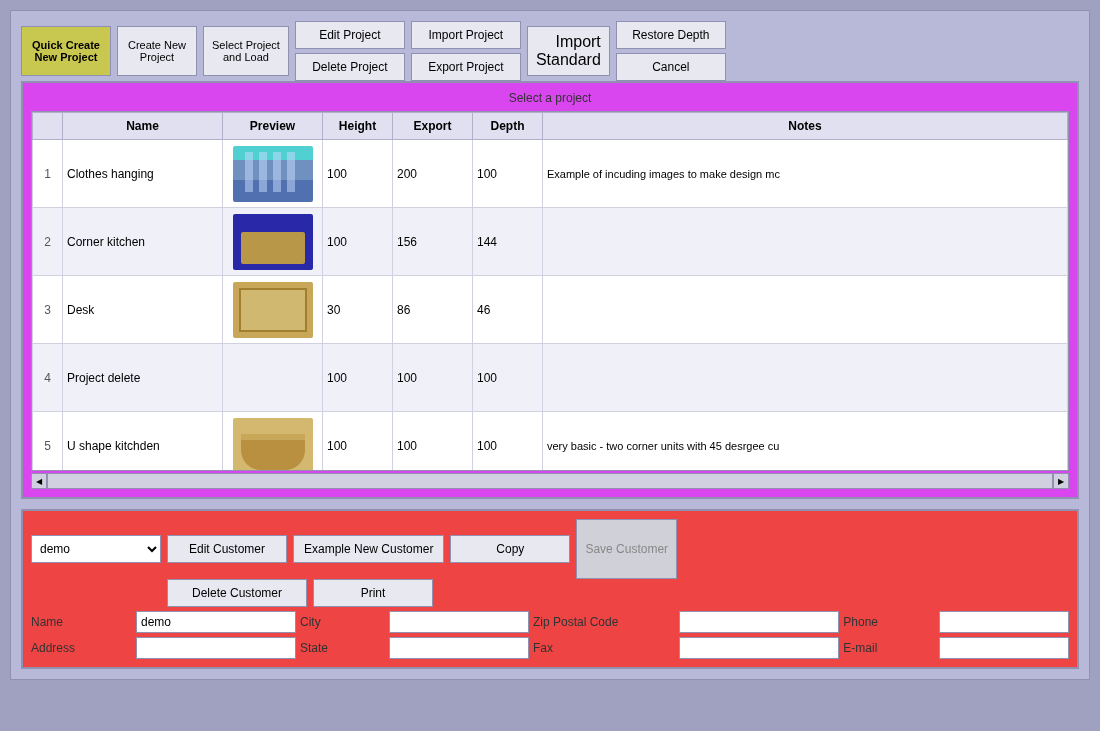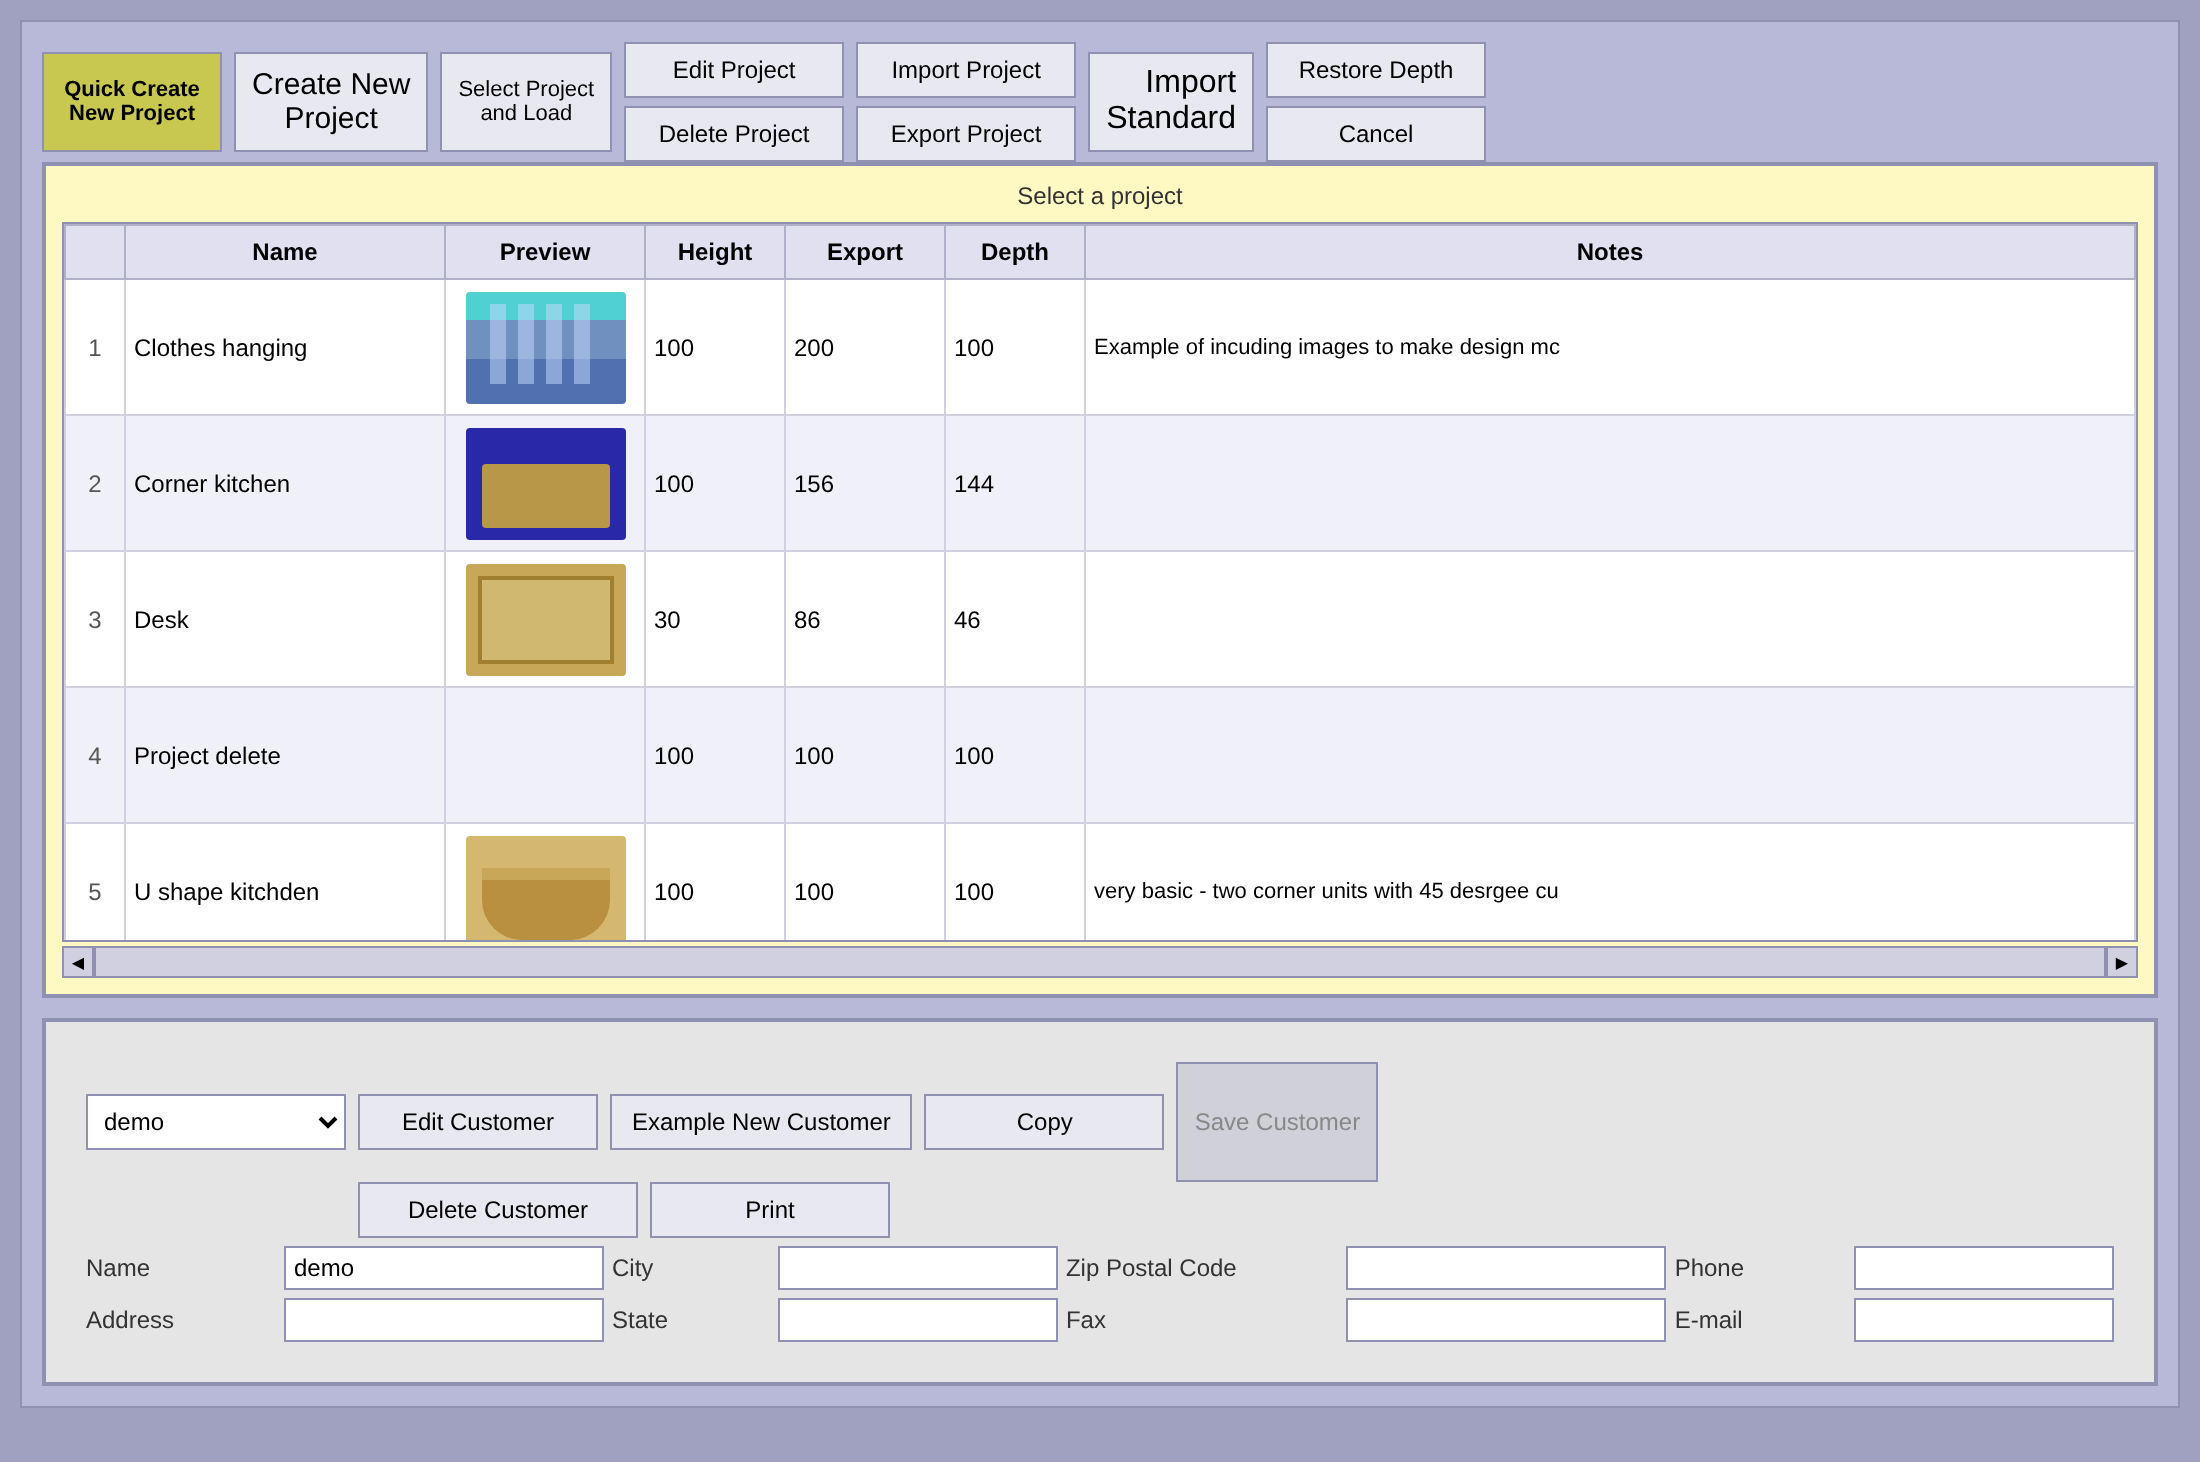--- a/index.html
+++ b/index.html
@@ -37,21 +37,21 @@
       justify-content: center;
     }
     .btn-yellow {
       background: #c8c850;
       border: 1px solid #9090b0;
       font-weight: bold;
     }
 
     
     .main-panel {
-      background: #fef9c3;
+      background: #d946ef;
       border: 2px solid #9090b0;
       padding: 8px;
     }
     .select-project-label {
       text-align: center;
       margin-bottom: 6px;
       font-size: 12px;
       color: #333;
     }
     
@@ -87,24 +87,24 @@
       padding: 4px;
       vertical-align: middle;
       font-size: 12px;
     }
     tbody tr { height: 68px; }
     tbody tr:nth-child(even) { background: #f0f0f8; }
     tbody tr:nth-child(odd) { background: #ffffff; }
     .row-num { width: 30px; text-align: center; color: #555; }
     
     .customer-panel {
-      background: #e5e5e5;
+      background: #ef4444;
       border: 2px solid #9090b0;
       margin-top: 10px;
-      padding: 20px;
+      padding: 8px;
     }
     .customer-select {
       padding: 4px;
       font-size: 12px;
       border: 1px solid #9090b0;
       background: white;
       width: 130px;
       height: 28px;
     }
     .btn-save-customer {
@@ -155,21 +155,21 @@
     }
   </style>
 </head>
 <body>
 
 <div class="outer-container">
 
   <div class="toolbar">
     <button class="btn btn-yellow" style="min-width:90px; min-height:50px; white-space:pre-line; font-size:11px;">Quick Create
 New Project</button>
-    <button class="btn" style="min-width:80px; min-height:50px; white-space:pre-line; font-size:15px;">Create New
+    <button class="btn" style="min-width:80px; min-height:50px; white-space:pre-line; font-size:11px;">Create New
 Project</button>
     <button class="btn" style="min-width:85px; min-height:50px; white-space:pre-line; font-size:11px;">Select Project
 and Load</button>
     <div class="toolbar-col">
       <button class="btn btn-small" style="min-width:110px;">Edit Project</button>
       <button class="btn btn-small" style="min-width:110px;">Delete Project</button>
     </div>
     <div class="toolbar-col">
       <button class="btn btn-small" style="min-width:110px;">Import Project</button>
       <button class="btn btn-small" style="min-width:110px;">Export Project</button>

